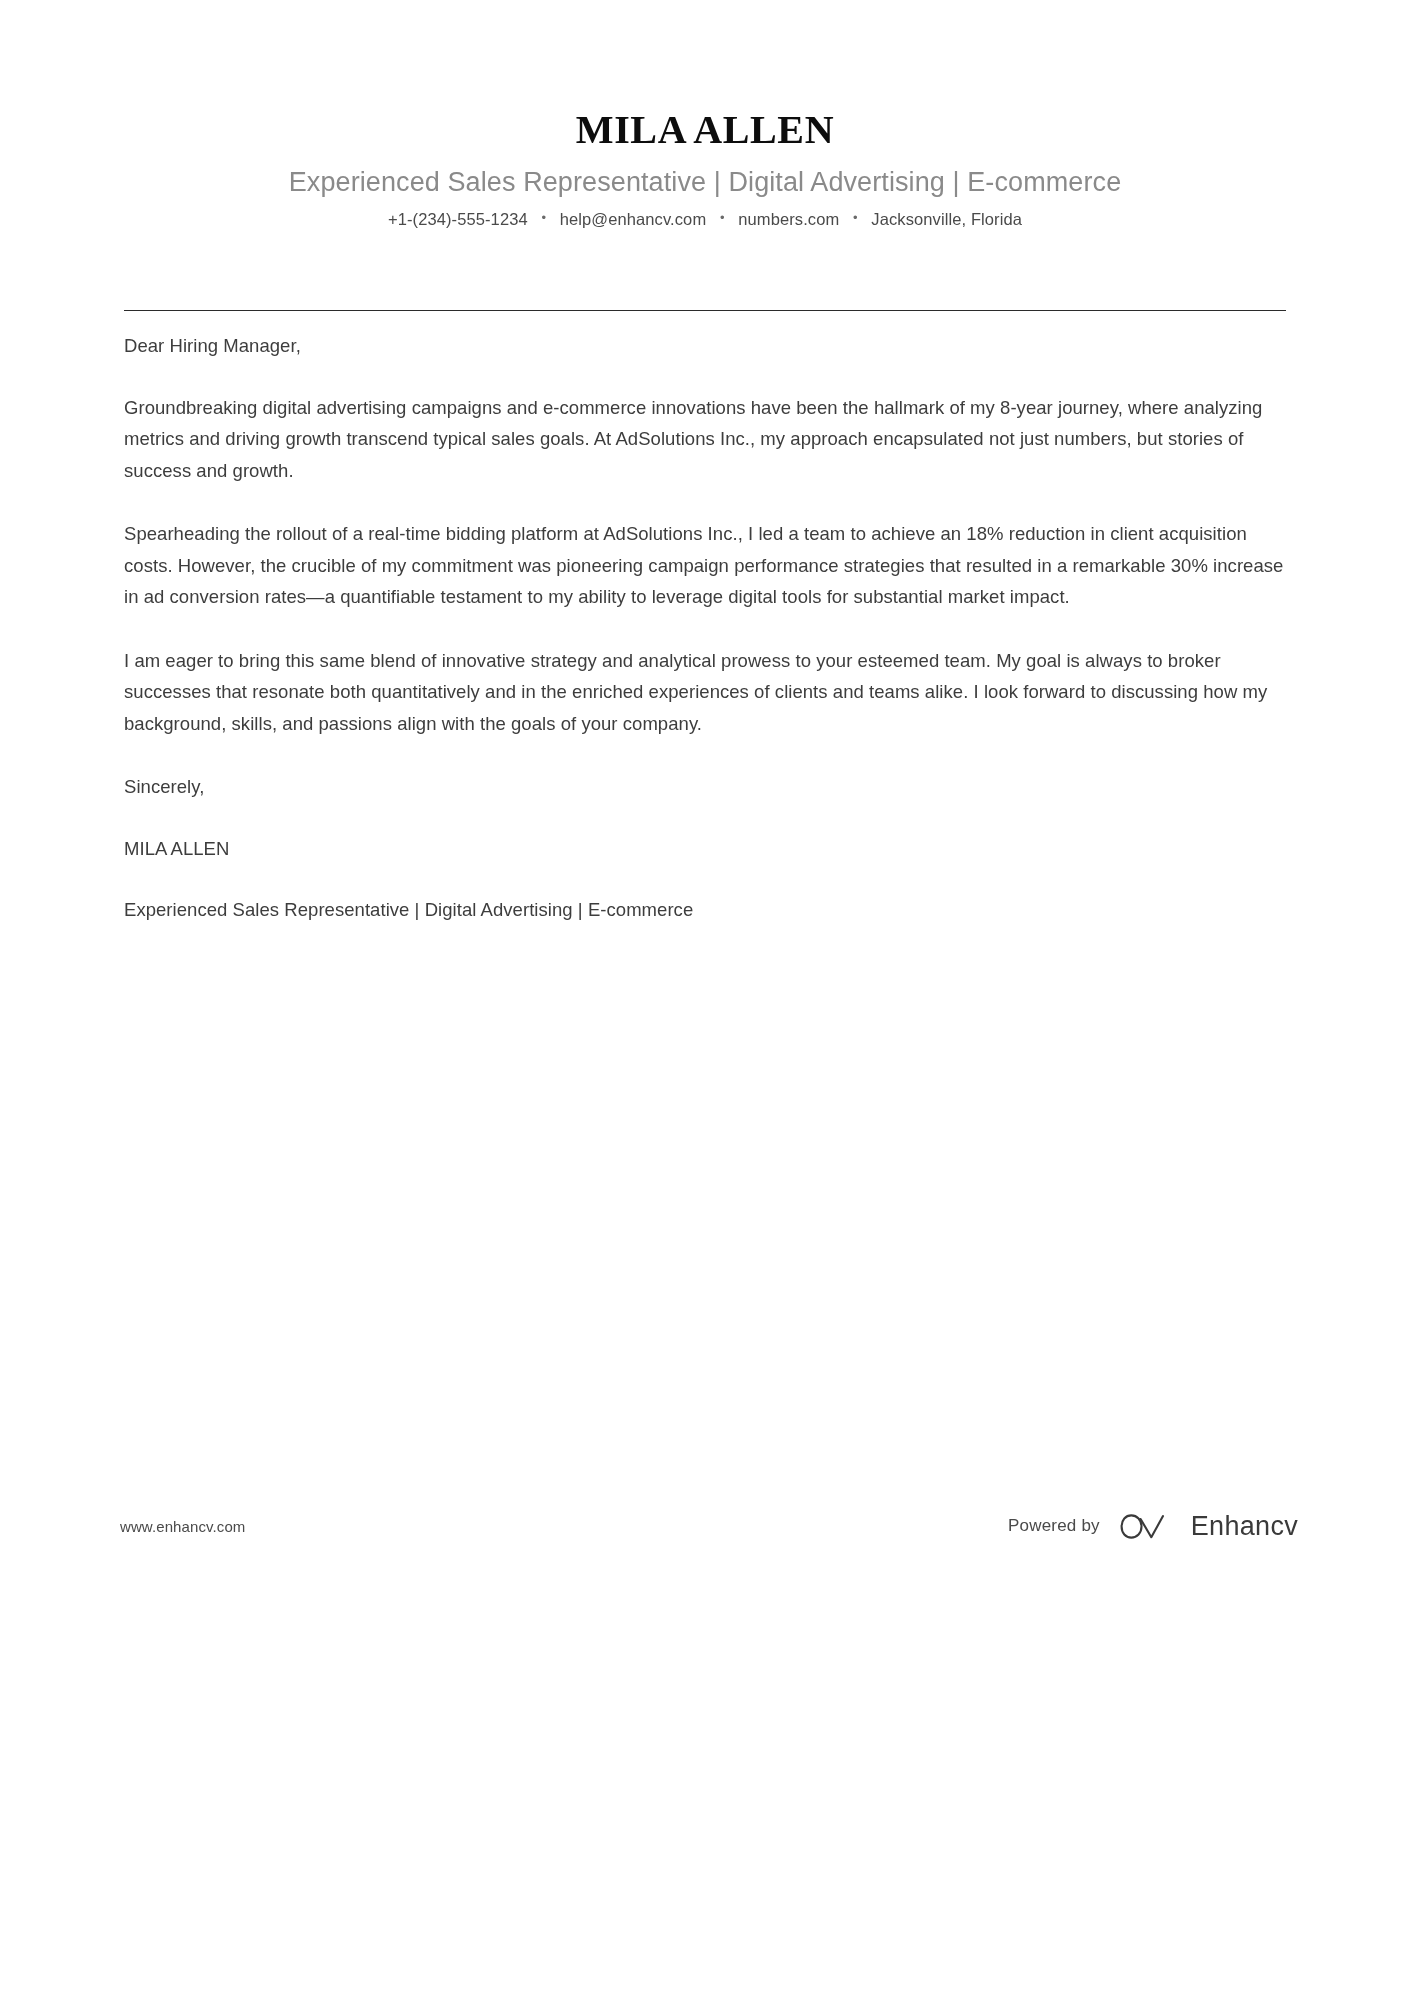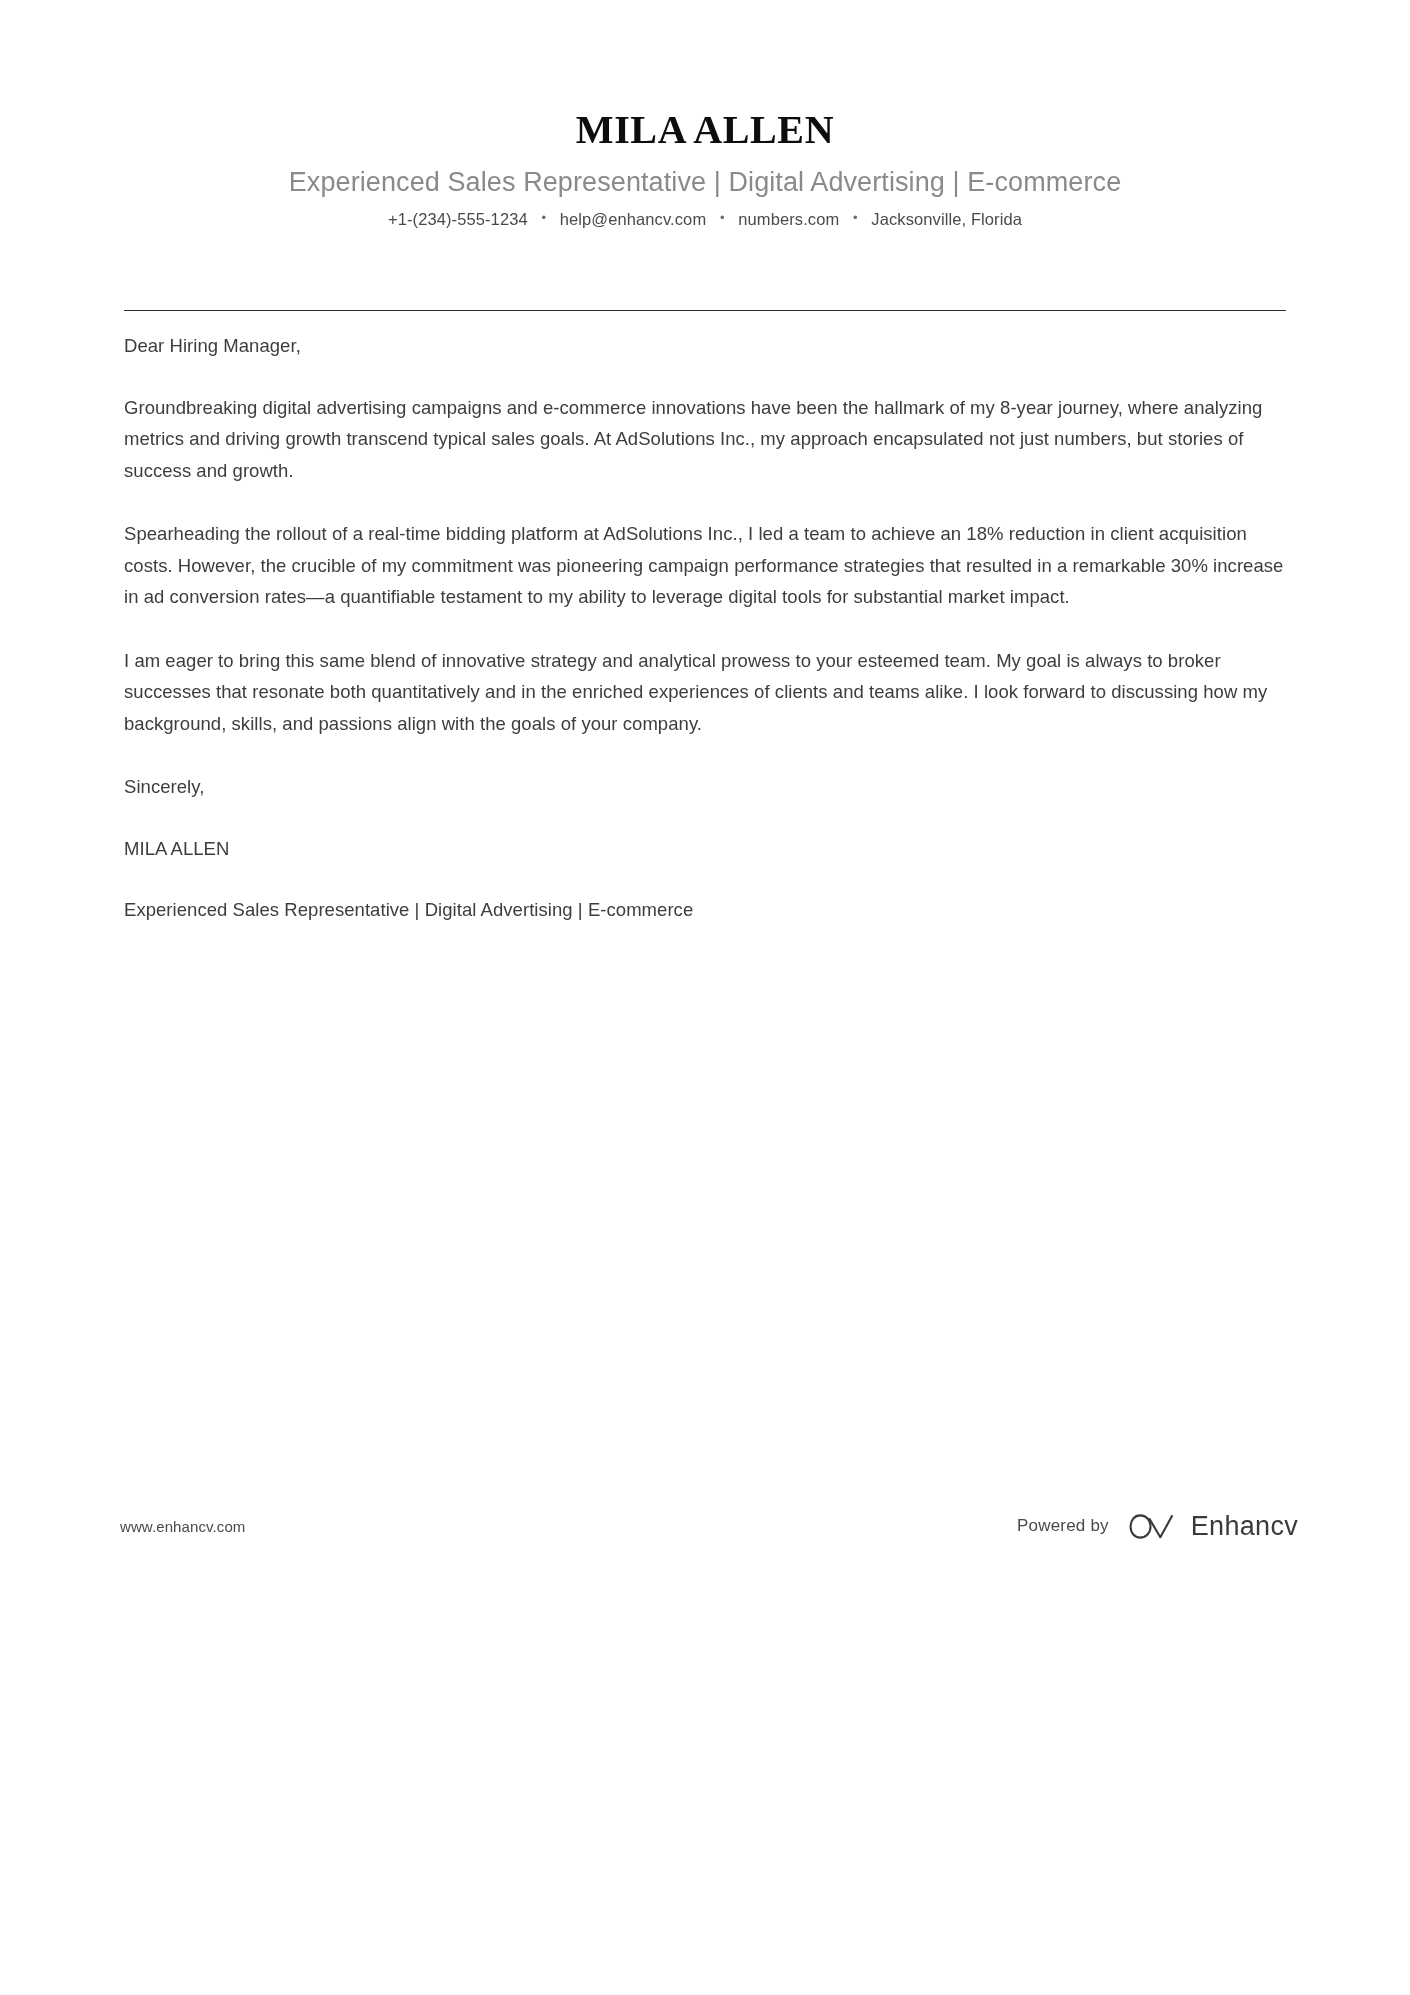--- a/index.html
+++ b/index.html
@@ -130,21 +130,21 @@
     gap: 20px;
   }
   .powered-by {
     font-size: 17px;
     color: #4a4a4a;
     letter-spacing: 0.2px;
   }
   .brand-lockup {
     display: flex;
     align-items: center;
-    gap: 16px;
+    gap: 25px;
   }
   .brand-mark {
     display: block;
     width: 46px;
     height: 27px;
   }
   .brand-name {
     font-size: 27px;
     color: #3a3a3a;
     letter-spacing: 0.3px;

